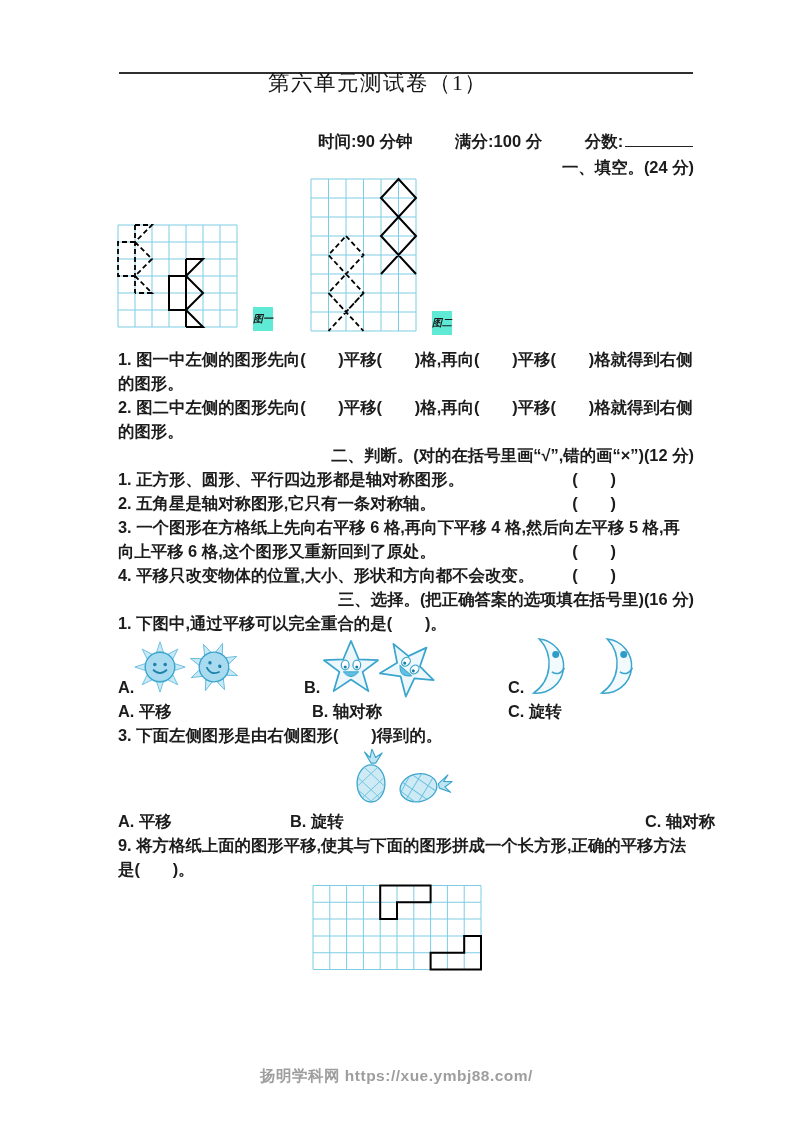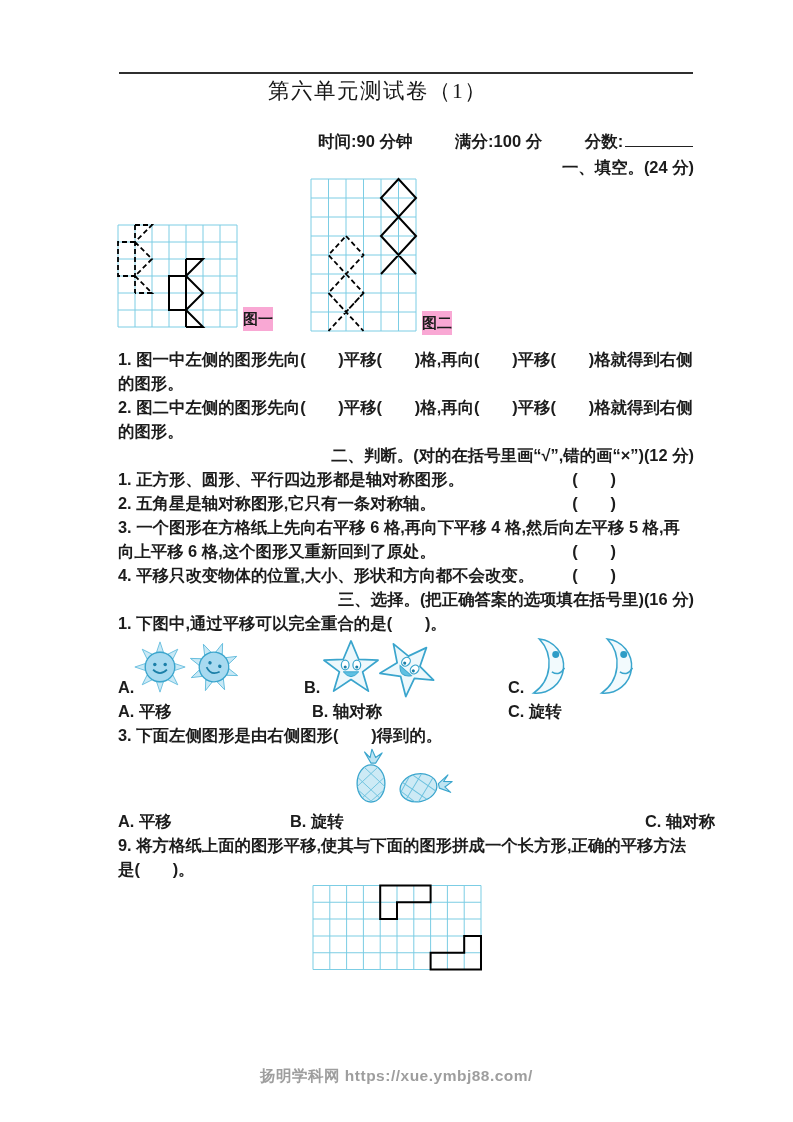--- a/index.html
+++ b/index.html
@@ -1,30 +1,30 @@
 <!DOCTYPE html>
 <html><head>
 <meta charset="utf-8">
 <style>
   html,body{margin:0;padding:0;background:#ffffff;}
   .page{position:relative;width:793px;height:1122px;background:#fff;overflow:hidden;
         font-family:"Liberation Sans",sans-serif;color:#1c1c1c;}
   .toprule{position:absolute;top:72px;left:119px;width:574px;border-top:2px solid #2f2f2f;}
-  .title{position:absolute;top:76px;left:268px;font-family:"Liberation Serif",serif;
+  .title{position:absolute;top:68px;left:268px;font-family:"Liberation Serif",serif;
          font-size:21.5px;font-weight:500;letter-spacing:1.5px;color:#171717;}
   .subtitle{position:absolute;top:131px;left:310px;font-size:16.5px;font-weight:600;white-space:nowrap;}
   .subtitle span{margin-right:30px;padding-left:8px;}
   .score-line{display:inline-block;width:60px;border-bottom:1.7px solid #222;height:14px;margin-left:2px;}
   .content{position:absolute;top:155px;left:118px;width:576px;font-size:16.4px;
            line-height:24px;font-weight:600;}
   .content p{margin:0;}
   .sec-heading{font-weight:700;text-align:right;}
   .figs{position:relative;height:168px;}
   .figwrap{position:absolute;}
-  .figlabel{position:absolute;background:#f9a8d4;font-size:15px;font-weight:600;white-space:nowrap;}
+  .figlabel{position:absolute;background:#5eead4;font-size:10px;font-weight:600;white-space:nowrap;font-style:italic;}
   .gridlines{stroke:#7ccde4;stroke-width:1;fill:none;}
   .shape-solid{stroke:#000;stroke-width:2;fill:none;stroke-linejoin:miter;}
   .shape-dash{stroke:#000;stroke-width:1.8;fill:none;stroke-dasharray:5 3;}
   .jrow{position:relative;}
   .jblank{position:absolute;right:78px;bottom:0;white-space:nowrap;}
   .iconrow{position:relative;height:64px;}
   .iconrow .optlabel{position:absolute;bottom:0;}
   .iconrow svg{position:absolute;}
   .optrow{position:relative;height:24px;}
   .optrow span{position:absolute;bottom:0;white-space:nowrap;}

